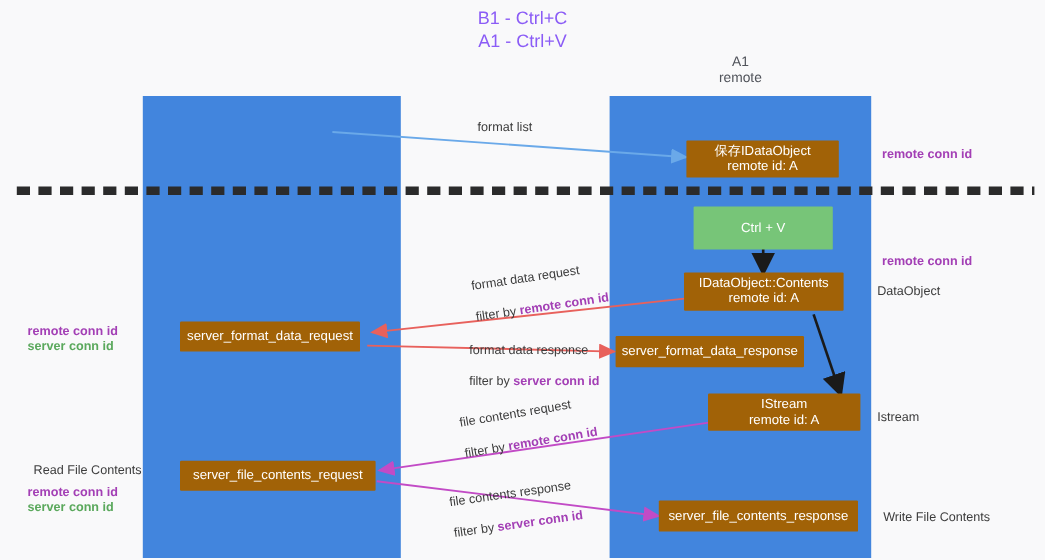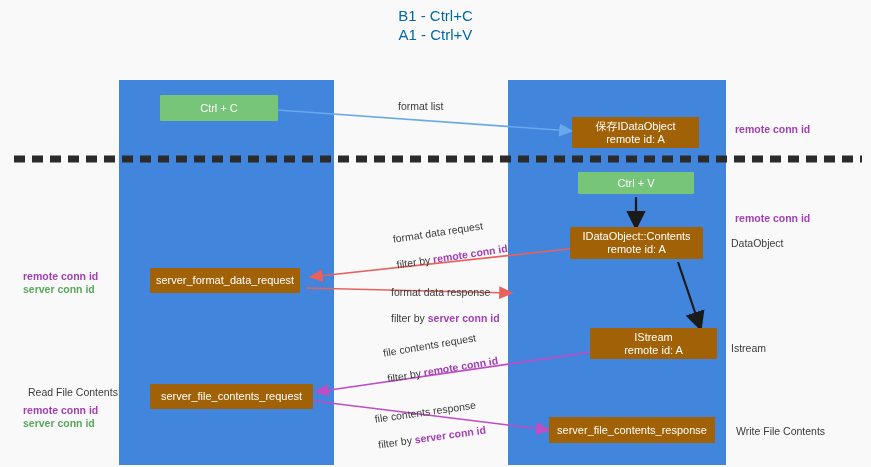--- a/index.html
+++ b/index.html
@@ -11,21 +11,21 @@
     color:#3c3c3c;
   }
   .stage{position:absolute;left:0;top:0;width:871px;height:467px;}
   svg.wires{position:absolute;left:0;top:0;width:871px;height:467px;pointer-events:none;}
   .lane{position:absolute;background:#4285dd;}
   .lane-b1{left:119px;top:80px;width:215px;height:385px;}
   .lane-a1{left:508px;top:80px;width:218px;height:385px;}
 
   .title{
     position:absolute;left:0;top:6px;width:871px;text-align:center;
-    font-size:15px;line-height:19px;color:#0369a1;white-space:pre-line;
+    font-size:15px;line-height:19px;color:#8b5cf6;white-space:pre-line;
   }
   .colhead{
     position:absolute;text-align:center;font-size:11.5px;line-height:13px;
     color:#50535a;white-space:pre-line;
   }
   .colhead-b1{left:146px;top:46px;width:160px;}
   .colhead-a1{left:537px;top:46px;width:160px;}
 
   .node{
     position:absolute;border-radius:1px;color:#ffffff;
@@ -49,20 +49,22 @@
   .side{position:absolute;font-size:10.5px;line-height:14px;}
 </style>
 </head>
 <body>
 
 <div class="stage">
 
   <div class="title">B1 - Ctrl+C
 A1 - Ctrl+V</div>
 
+  <div class="colhead colhead-a1">A1
+remote</div>
 
   <div class="lane lane-b1"></div>
   <div class="lane lane-a1"></div>
 
   <svg class="wires" viewBox="0 0 871 467">
     <defs>
       <marker id="ah-blue" markerWidth="9" markerHeight="8" refX="8" refY="4" orient="auto">
         <path d="M0,0 L9,4 L0,8 z" fill="#6aa9e9"></path>
       </marker>
       <marker id="ah-red" markerWidth="9" markerHeight="8" refX="8" refY="4" orient="auto">
@@ -86,32 +88,32 @@
 
     <line x1="306" y1="288" x2="512" y2="293" stroke="#e8615c" stroke-width="1.6" marker-end="url(#ah-red)"></line>
 
     <line x1="678" y1="262" x2="700" y2="327" stroke="#1a1a1a" stroke-width="2.2" marker-end="url(#ah-blk)"></line>
 
     <line x1="592" y1="352" x2="316" y2="392" stroke="#c24bc6" stroke-width="1.6" marker-end="url(#ah-mag)"></line>
 
     <line x1="314" y1="401" x2="549" y2="430" stroke="#c24bc6" stroke-width="1.6" marker-end="url(#ah-mag)"></line>
   </svg>
 
-  <div class="node green" style="left:160px;top:95px;width:118px;height:26px;">Ctrl + C</div>
 
   <div class="node orange" style="left:572px;top:117px;width:127px;height:31px;">保存IDataObject
 remote id: A</div>
 
-  <div class="node green" style="left:578px;top:172px;width:116px;height:22px;">Ctrl + V</div>
+  <div class="node green" style="left:578px;top:172px;width:116px;height:36px;">Ctrl + V</div>
 
   <div class="node orange" style="left:570px;top:227px;width:133px;height:32px;">IDataObject::Contents
 remote id: A</div>
 
   <div class="node orange" style="left:150px;top:268px;width:150px;height:25px;">server_format_data_request</div>
 
+  <div class="node orange" style="left:513px;top:280px;width:157px;height:26px;">server_format_data_response</div>
 
   <div class="node orange" style="left:590px;top:328px;width:127px;height:31px;">IStream
 remote id: A</div>
 
   <div class="node orange" style="left:150px;top:384px;width:163px;height:25px;">server_file_contents_request</div>
 
   <div class="node orange" style="left:549px;top:417px;width:166px;height:26px;">server_file_contents_response</div>
 
   <div class="ann" style="left:398px;top:100px;">format list</div>
 

